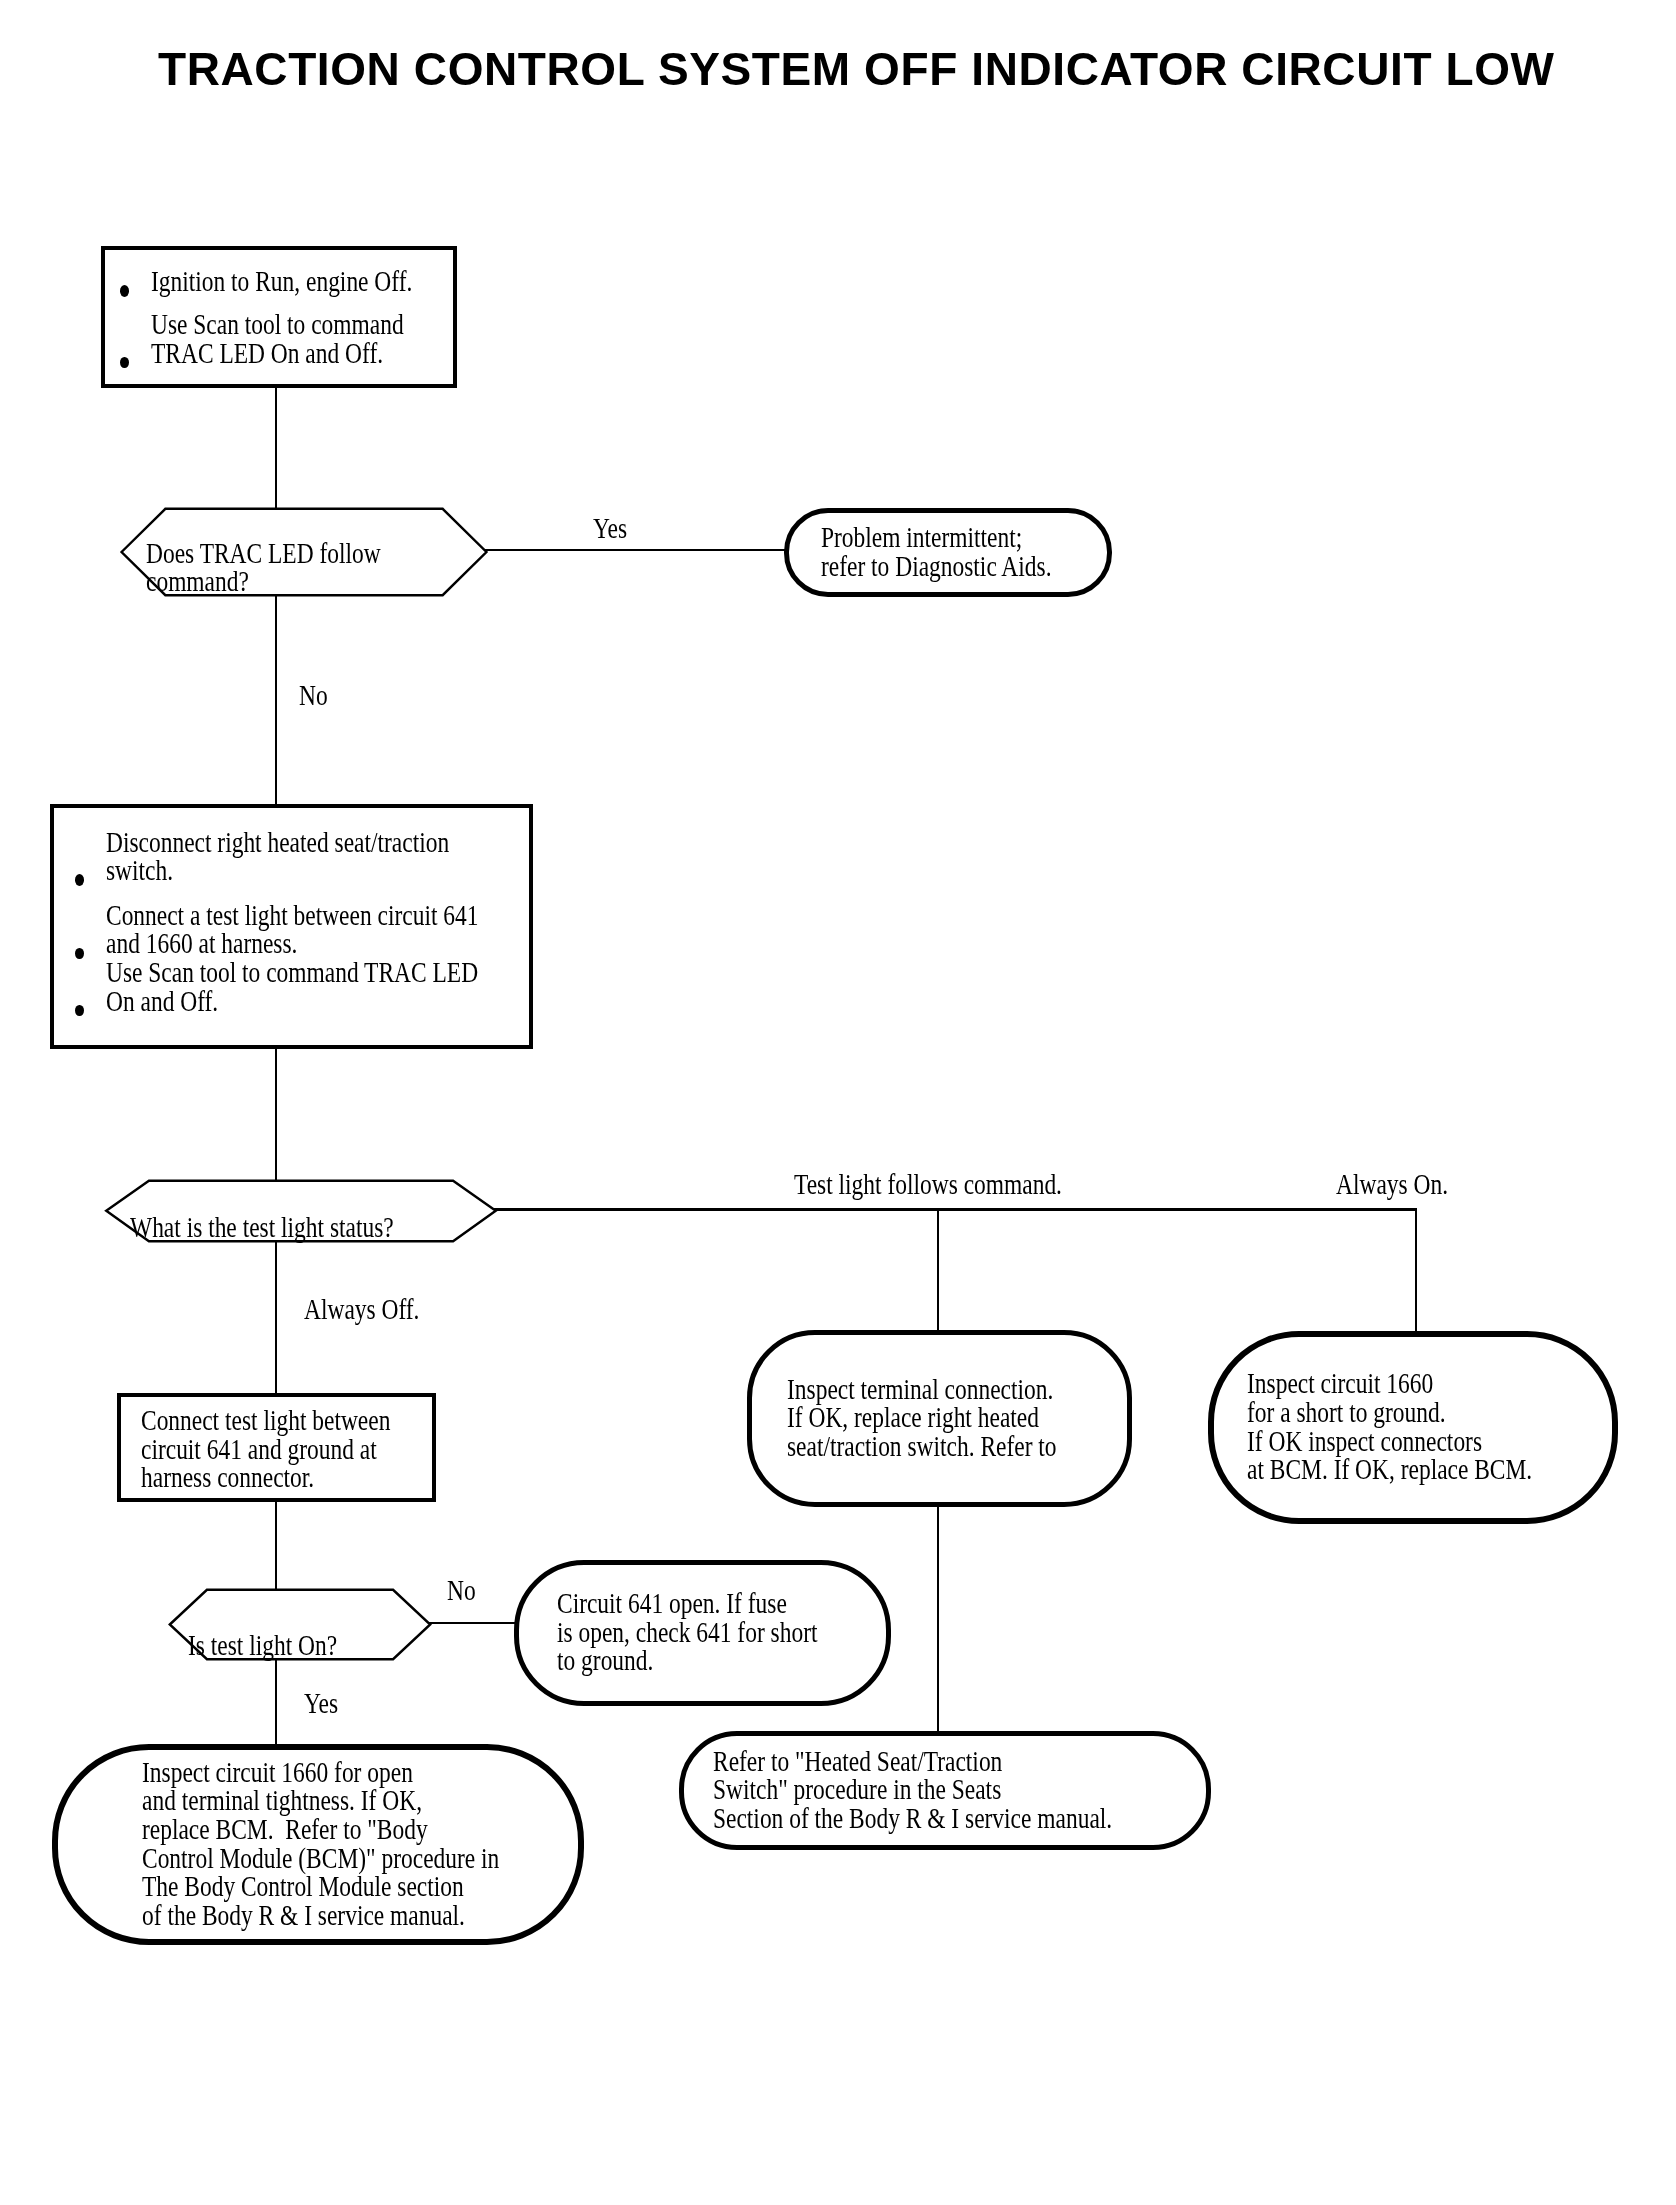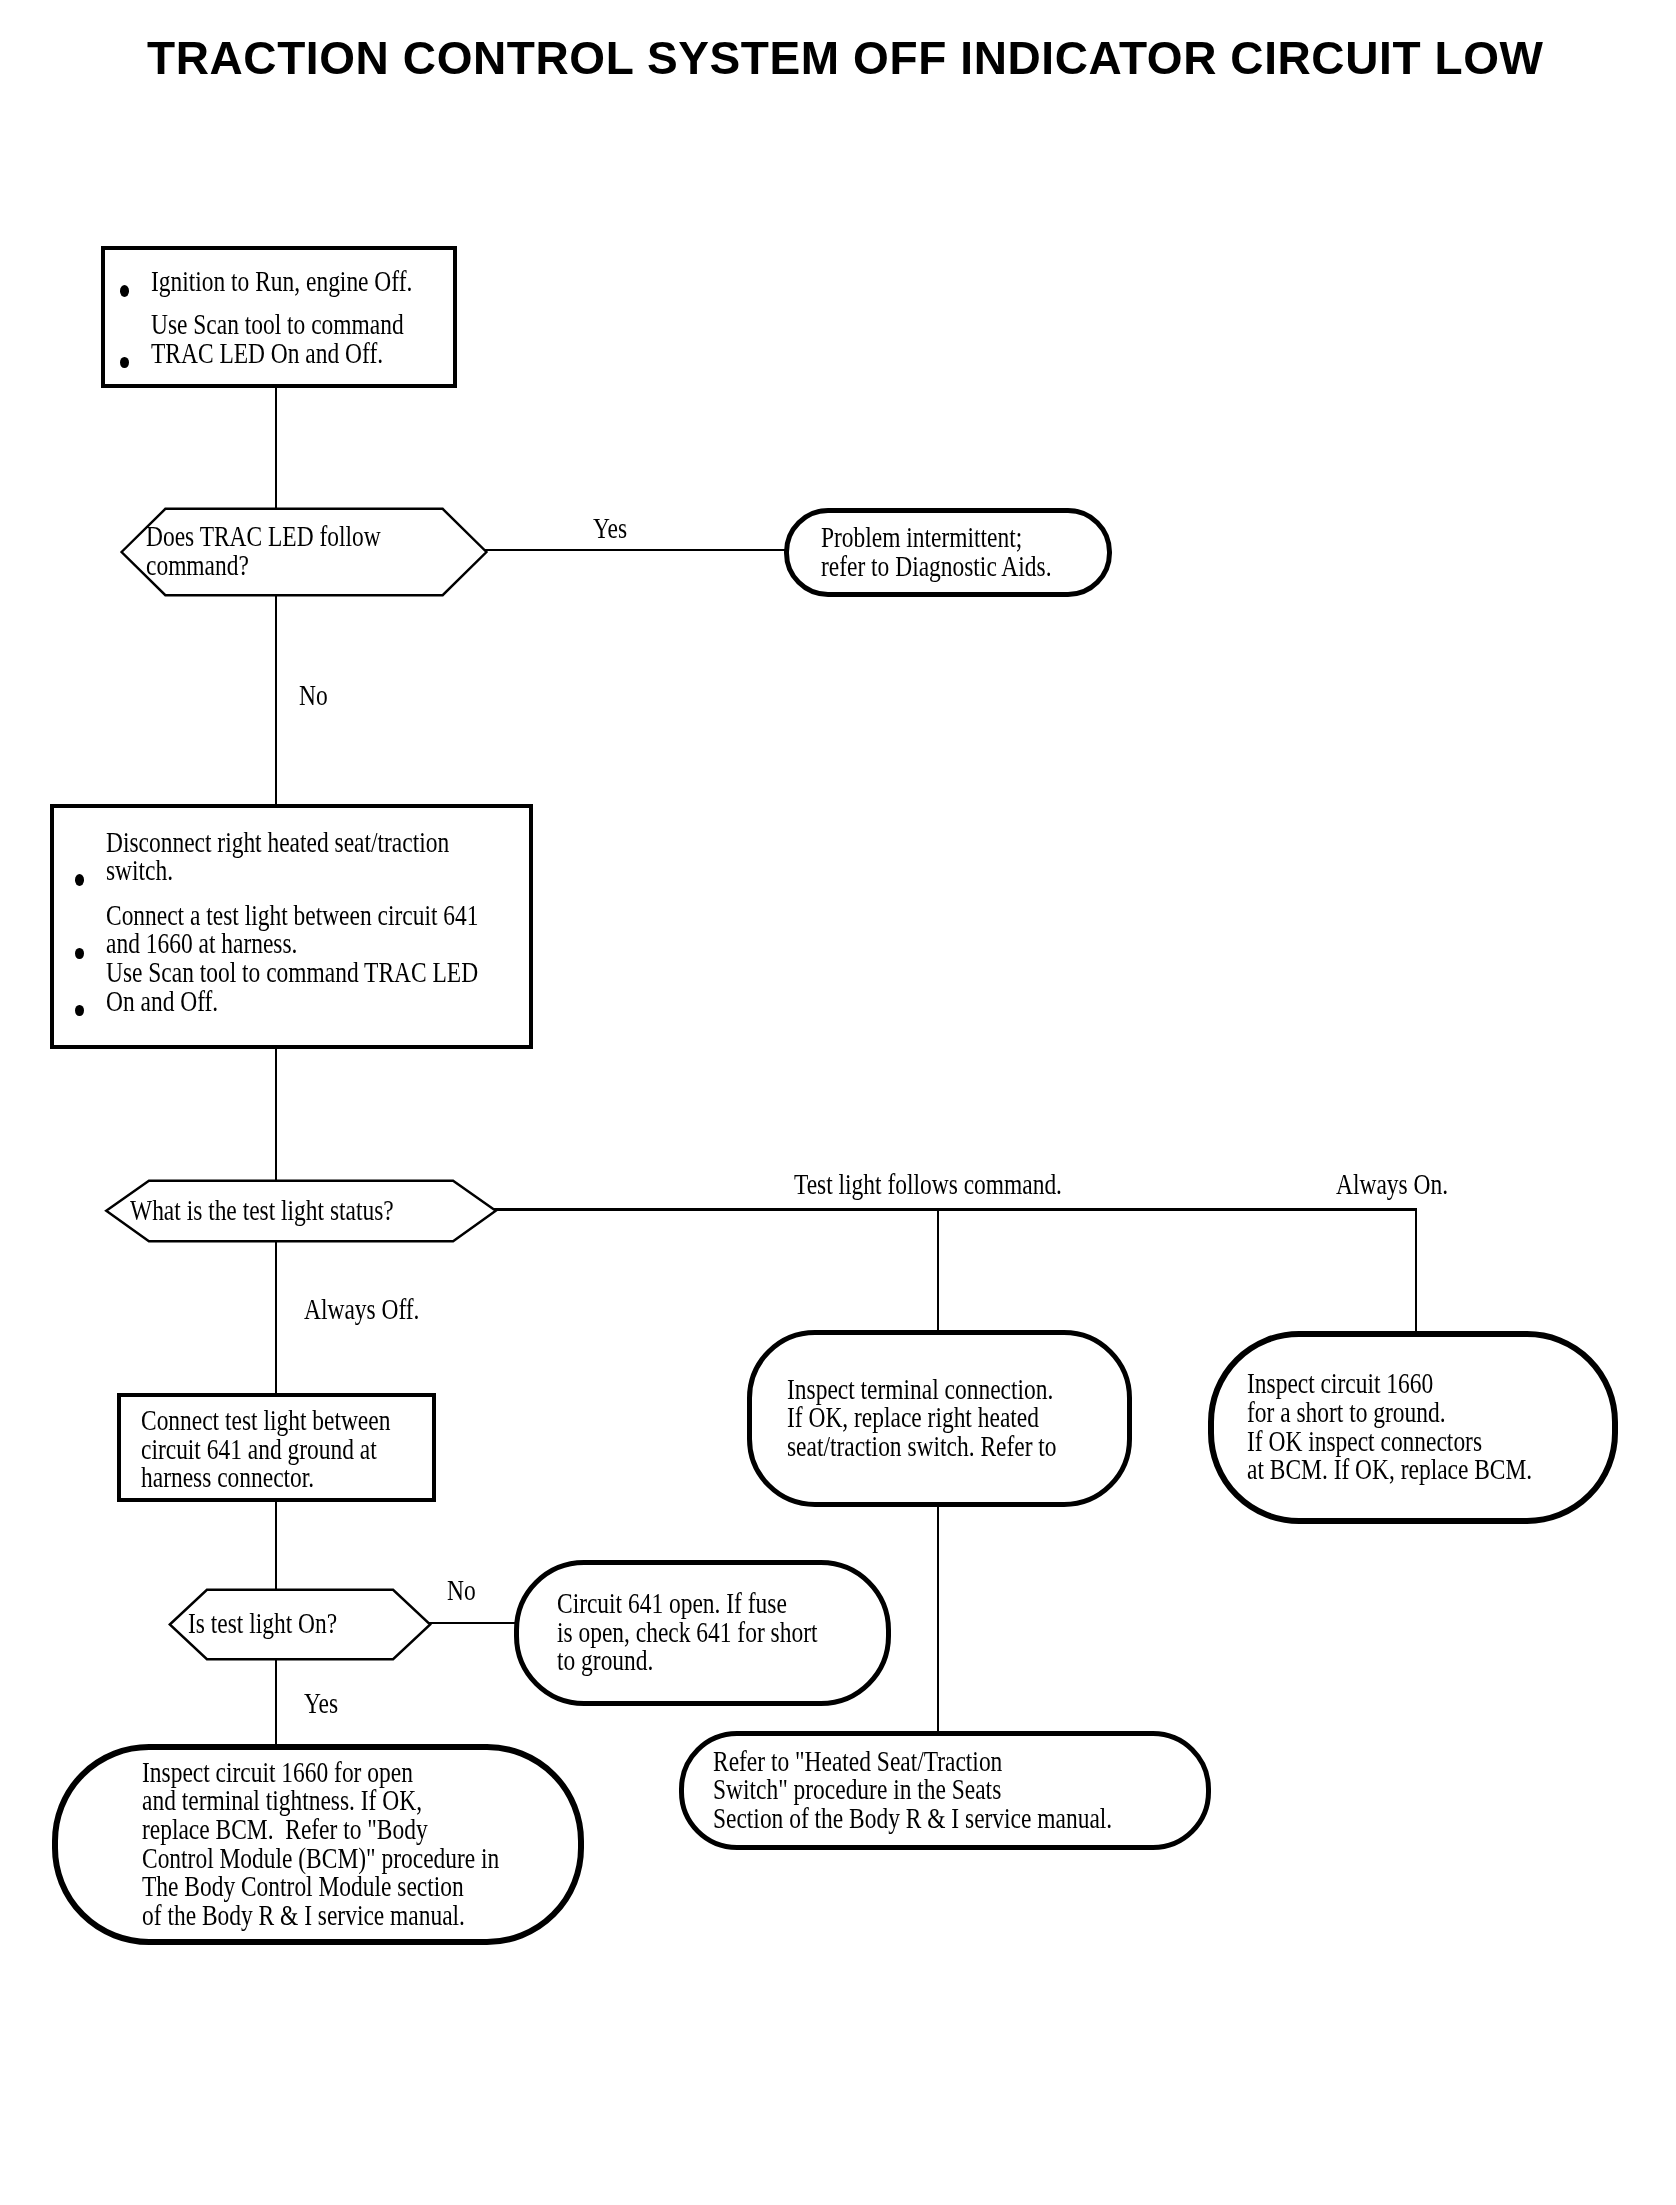--- a/index.html
+++ b/index.html
@@ -7,21 +7,21 @@
     position:relative;
     width:1676px;height:2205px;
     background:#ffffff;
     font-family:"Liberation Serif", serif;
     color:#000;
     overflow:hidden;
   }
   .title{
     position:absolute;
     left:142px;top:25.5px;
-    margin:5px;
+    margin:16px;
     font-family:"Liberation Sans", sans-serif;
     font-size:46px;
     font-weight:700;
     letter-spacing:0.6px;
     white-space:pre;
   }
   
   .node-text{
     font-family:"Liberation Serif", serif;
     font-size:28.6px;
@@ -66,21 +66,21 @@
     border:5.5px solid #000;
     border-radius:67px;
     background:#fff;
     display:flex;
     align-items:center;
   }
   
   .hex{
     position:absolute;
     display:flex;
-    align-items:center;
+    align-items:flex-end;
   }
   .hex svg{
     position:absolute;
     left:0;top:0;width:100%;height:100%;
   }
   .hex .node-text{position:relative;}
 </style>
 </head>
 <body>
 

